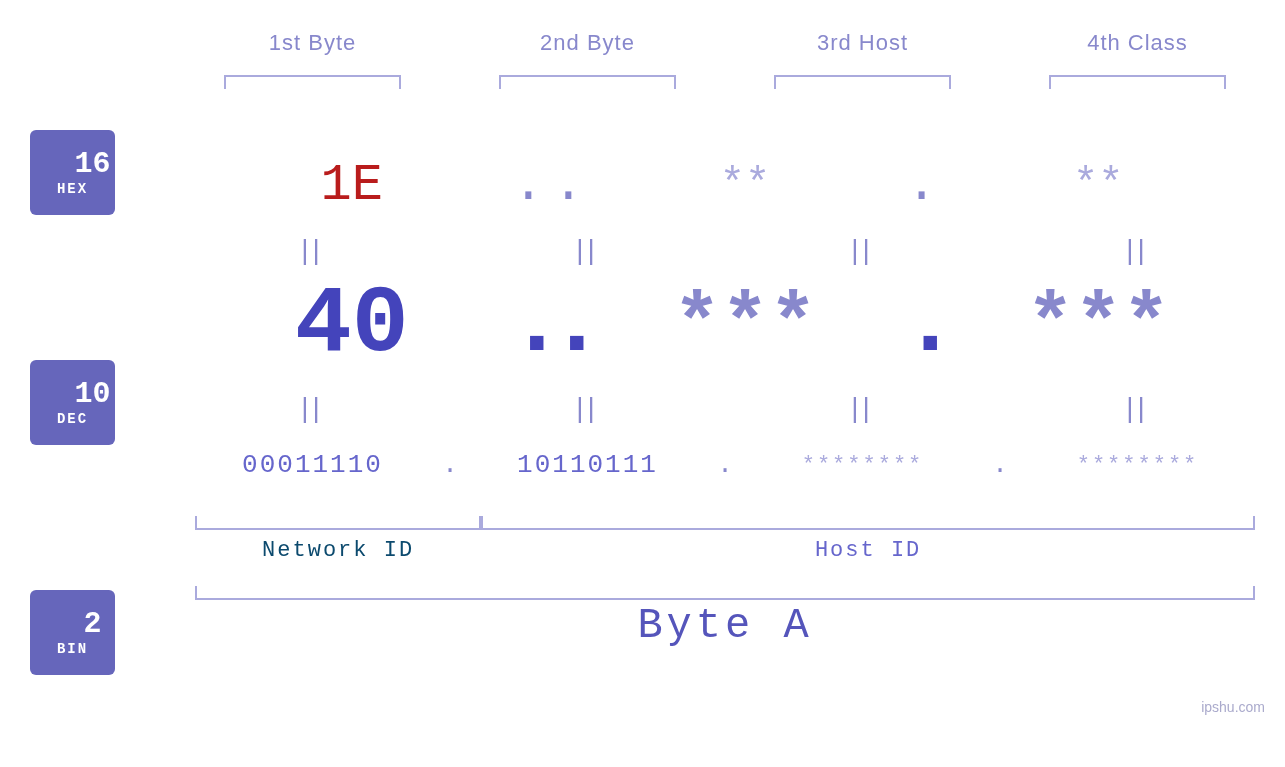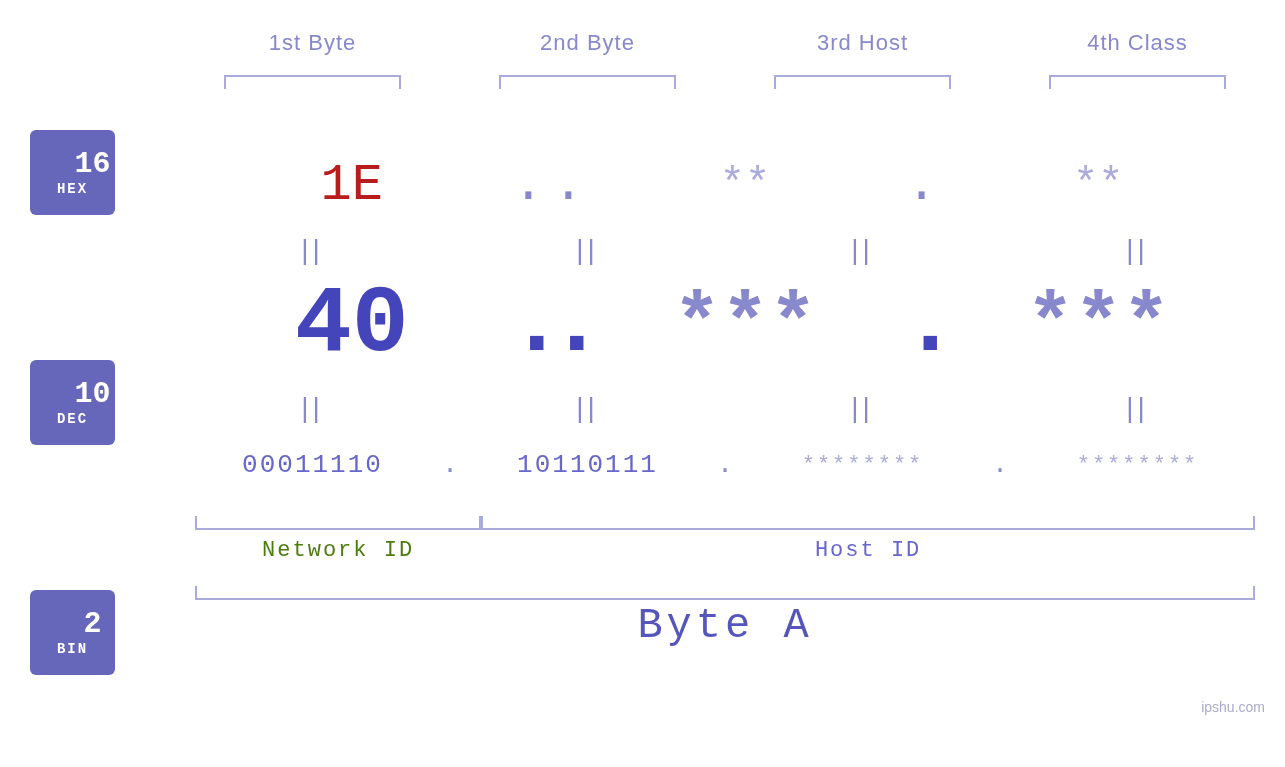--- a/index.html
+++ b/index.html
@@ -347,21 +347,21 @@
 
     <div style="position:absolute; bottom:145px; left:0; width:calc(27% - 0px);">
       <div style="height:14px; border-bottom:2px solid #aaaadd; border-left:2px solid #aaaadd; border-right:2px solid #aaaadd;"></div>
     </div>
 
     <div style="position:absolute; bottom:145px; left:calc(27%); right:0;">
       <div style="height:14px; border-bottom:2px solid #aaaadd; border-left:2px solid #aaaadd; border-right:2px solid #aaaadd;"></div>
     </div>
 
     <div style="position:absolute; bottom:112px; left:0; width:calc(27% - 0px); text-align:center;">
-      <span style="color:#4d7c0f; font-size:22px; font-family:'Courier New',Courier,monospace; letter-spacing:2px;">Network ID</span>
+      <span style="color:#0c4a6e; font-size:22px; font-family:'Courier New',Courier,monospace; letter-spacing:2px;">Network ID</span>
     </div>
 
     <div style="position:absolute; bottom:112px; left:calc(27%); right:0; text-align:center;">
       <span style="color:#6666cc; font-size:22px; font-family:'Courier New',Courier,monospace; letter-spacing:2px;">Host ID</span>
     </div>
 
     <div style="position:absolute; bottom:75px; left:0; right:0;">
       <div style="height:14px; border-bottom:2px solid #aaaadd; border-left:2px solid #aaaadd; border-right:2px solid #aaaadd;"></div>
     </div>
 

